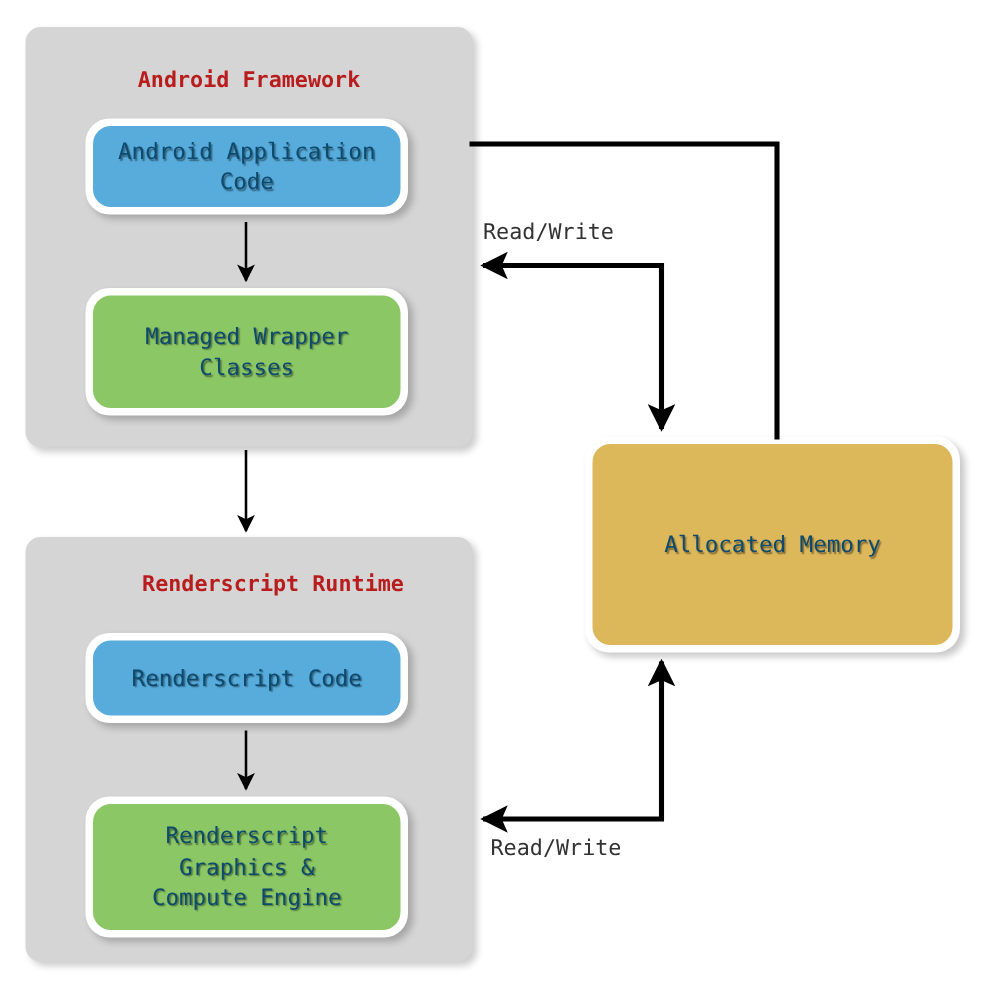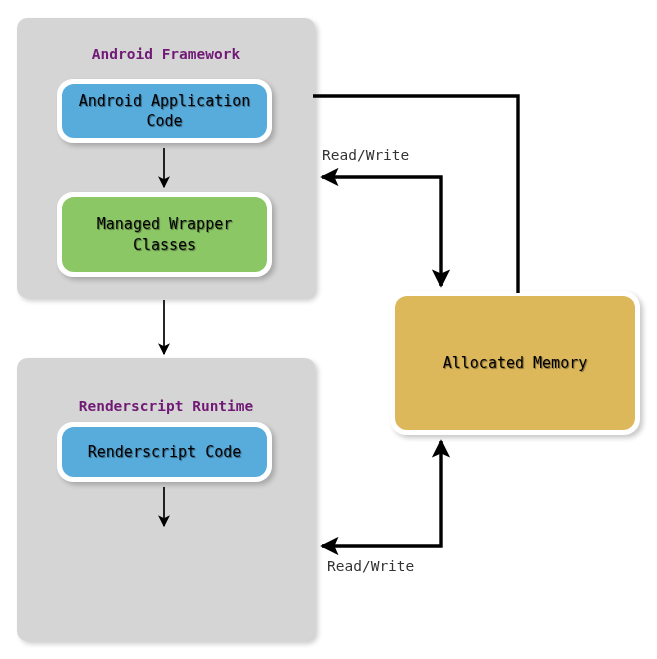--- a/index.html
+++ b/index.html
@@ -30,21 +30,21 @@
     box-shadow: 3px 3px 5px rgba(0,0,0,0.20);
   }
   .group-title {
     position: absolute;
     left: 0;
     width: 100%;
     text-align: center;
     font-family: "DejaVu Sans Mono", monospace;
     font-weight: bold;
     font-size: 14.5px;
-    color: #701a75;
+    color: #b91c1c;
     letter-spacing: 0px;
     white-space: pre;
   }
 
   
   .node {
     position: absolute;
     box-sizing: border-box;
     background: #ffffff;
     border-radius: 16px;
@@ -56,21 +56,21 @@
     height: 100%;
     box-sizing: border-box;
     border-radius: 12px;
     display: flex;
     align-items: center;
     justify-content: center;
     text-align: center;
     font-family: "DejaVu Sans Mono", monospace;
     font-size: 15px;
     line-height: 1.36;
-    color: #000000;
+    color: #0c4a6e;
     text-shadow: 1px 1px 1px rgba(0,0,0,0.45);
     white-space: pre-line;
     padding: 0 6px;
   }
   .node-blue  .node-inner { background: #58ACDC; }
   .node-green .node-inner { background: #8CC766; }
   .node-gold  .node-inner { background: #DDB85B; text-align: center; }
 
   
   .edge-label {
@@ -92,37 +92,42 @@
 </head>
 <body>
 
 <div id="diagram">
 
   <div class="group" style="left:17px; top:18px; width:298px; height:280px;">
     <div class="group-title" style="top:28px;">Android Framework</div>
   </div>
 
   <div class="group" style="left:17px; top:358px; width:298px; height:283px;">
-    <div class="group-title" style="top:40px;">Renderscript Runtime</div>
+    <div class="group-title" style="top:24px;margin-left:16px;">Renderscript Runtime</div>
   </div>
 
   <div class="node node-blue" style="left:57px; top:79px; width:215px; height:64px;">
     <div class="node-inner">Android Application
 Code</div>
   </div>
 
   <div class="node node-blue" style="left:57px; top:422px; width:215px; height:60px;">
     <div class="node-inner">Renderscript Code</div>
   </div>
 
   <div class="node node-green" style="left:57px; top:192px; width:215px; height:85px;">
     <div class="node-inner">Managed Wrapper
 Classes</div>
   </div>
 
+  <div class="node node-green" style="left:57px; top:531px; width:215px; height:94px;">
+    <div class="node-inner">Renderscript
+Graphics &amp;
+Compute Engine</div>
+  </div>
 
   <div class="node node-gold" style="left:390px; top:291px; width:250px; height:144px;">
     <div class="node-inner">Allocated Memory</div>
   </div>
 
   <svg class="edges" viewBox="0 0 657 659">
     <defs>
       <marker id="arrow-thin" viewBox="0 0 10 10" refX="9" refY="5" markerWidth="7" markerHeight="7" orient="auto-start-reverse">
         <path d="M 0 0 L 10 5 L 0 10 L 2.4 5 z" fill="#000000"></path>
       </marker>

